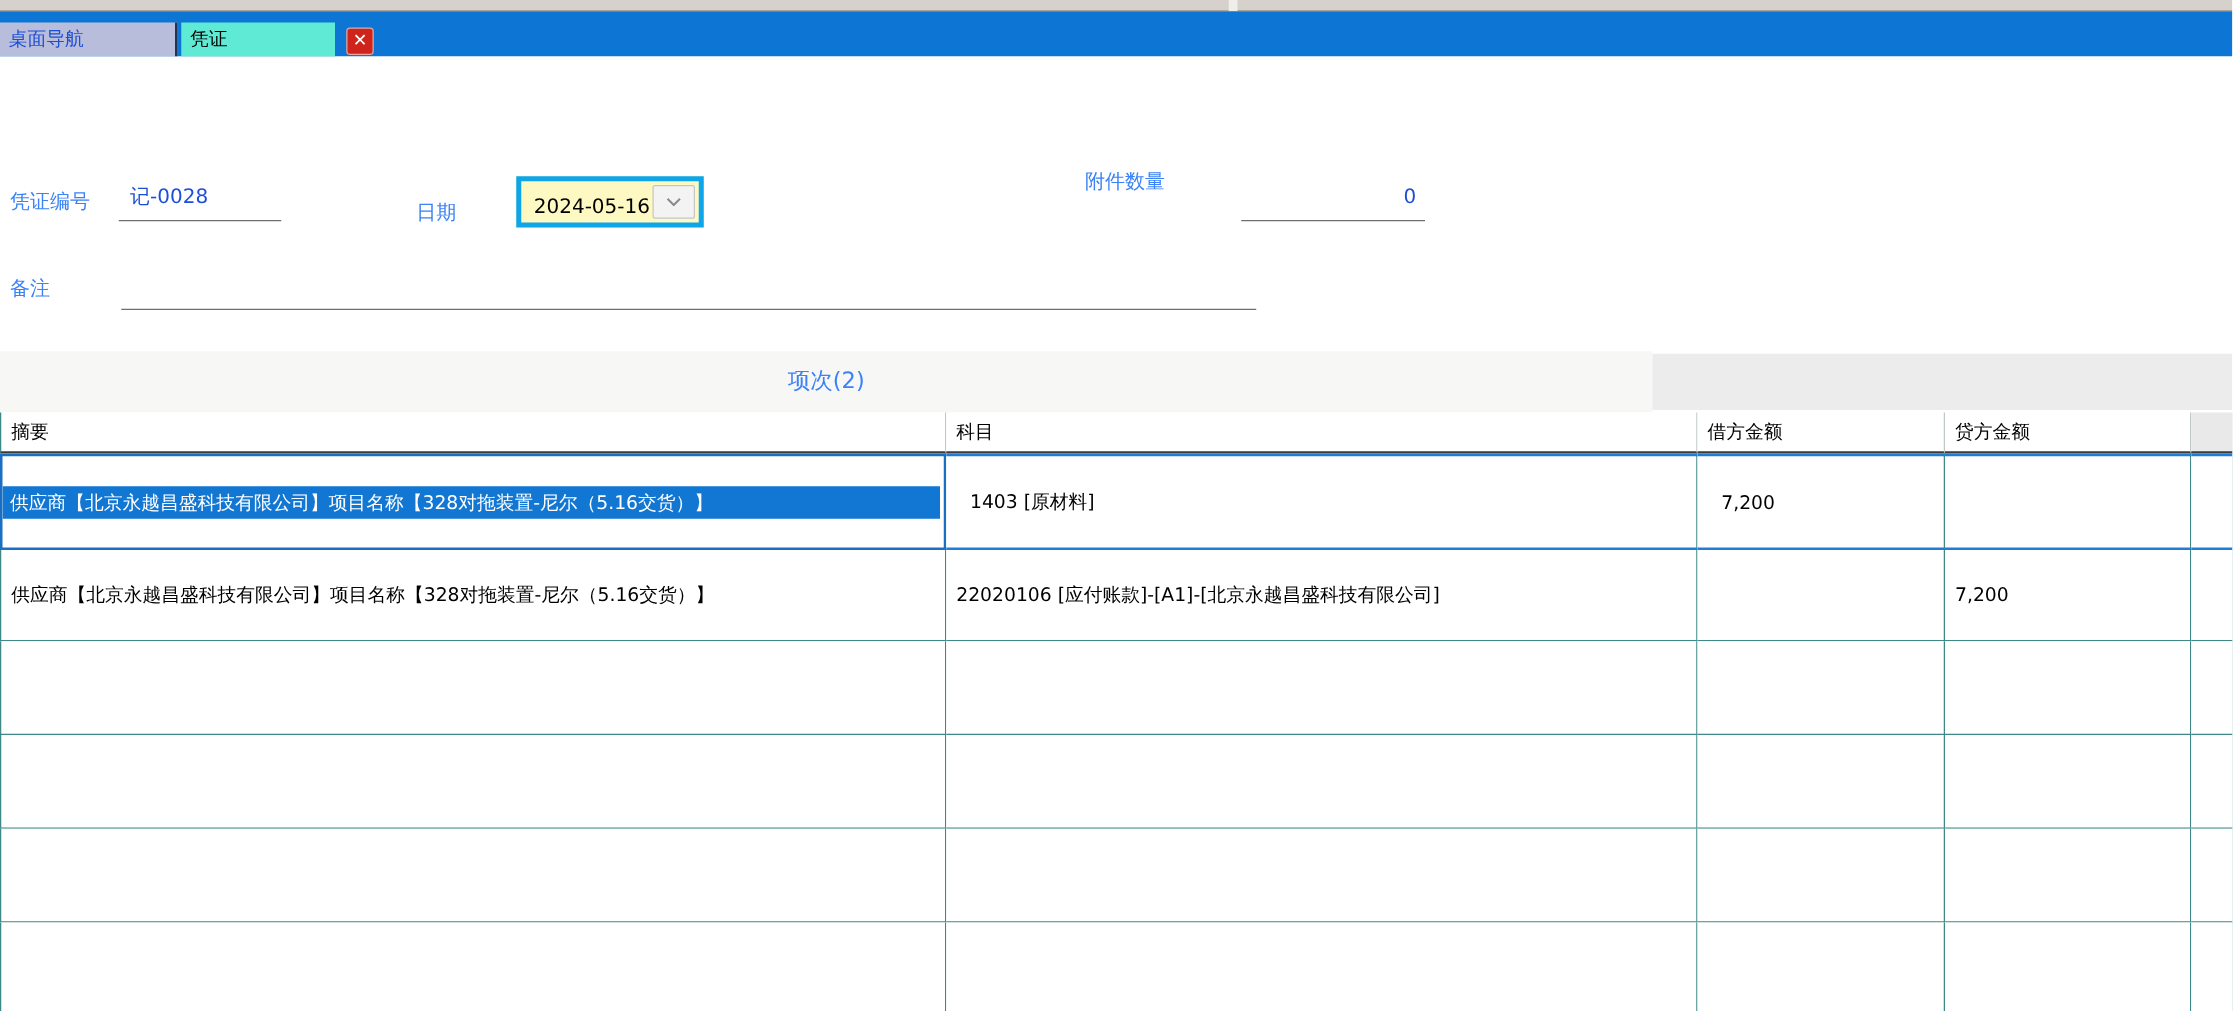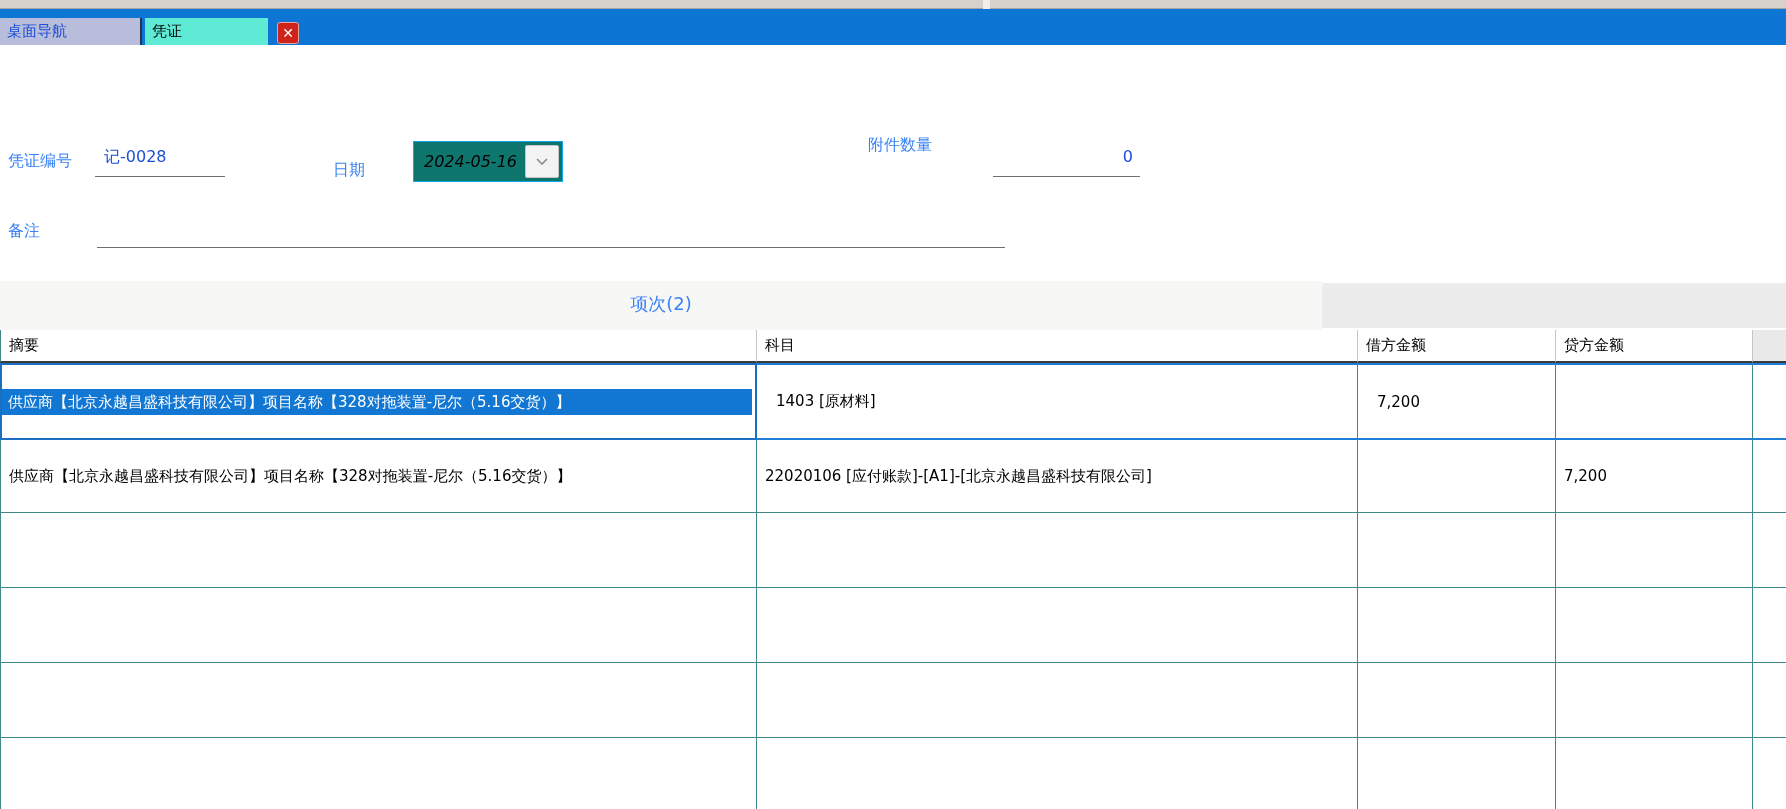--- a/index.html
+++ b/index.html
@@ -21,21 +21,21 @@
   .closebtn { position:absolute; left:277px; top:13px; width:22px; height:22px;
               background:#cf241c; border:1px solid #e8a49e; border-radius:3px;
               color:#fff; font-size:14px; font-weight:bold; text-align:center; line-height:20px; }
 
   
   .flabel { position:absolute; font-size:16px; color:#3b82f6; white-space:nowrap; }
   .fvalue { position:absolute; font-size:16px; color:#1d4ed8; white-space:nowrap; }
   .uline  { position:absolute; height:0; border-top:1px solid #6f6f6f; }
 
   .date-combo { position:absolute; left:413px; top:141px; width:150px; height:41px;
-                background:#0f766e; border:1px solid #0ea5e9;font-style:italic; }
+                background:#fef9c3; border:4px solid #0ea5e9; }
   .date-combo .dval { position:absolute; left:10px; top:0; height:39px; line-height:39px; font-size:16px; }
   .date-combo .dbtn { position:absolute; right:3px; top:3px; bottom:3px; width:34px;
                       background:#f3f3f3; border:1px solid #c6c6c6; border-radius:2px;
                       display:flex; align-items:center; justify-content:center; }
   .chev { width:12px; height:7px; display:block; }
 
   
   .band-left  { position:absolute; left:0; top:281px; width:1322px; height:49px; background:#f7f7f6; }
   .band-right { position:absolute; left:1322px; top:283px; width:464px; height:45px; background:#ececec; }
   .band-title { position:absolute; left:0; top:292px; width:1322px; text-align:center;

